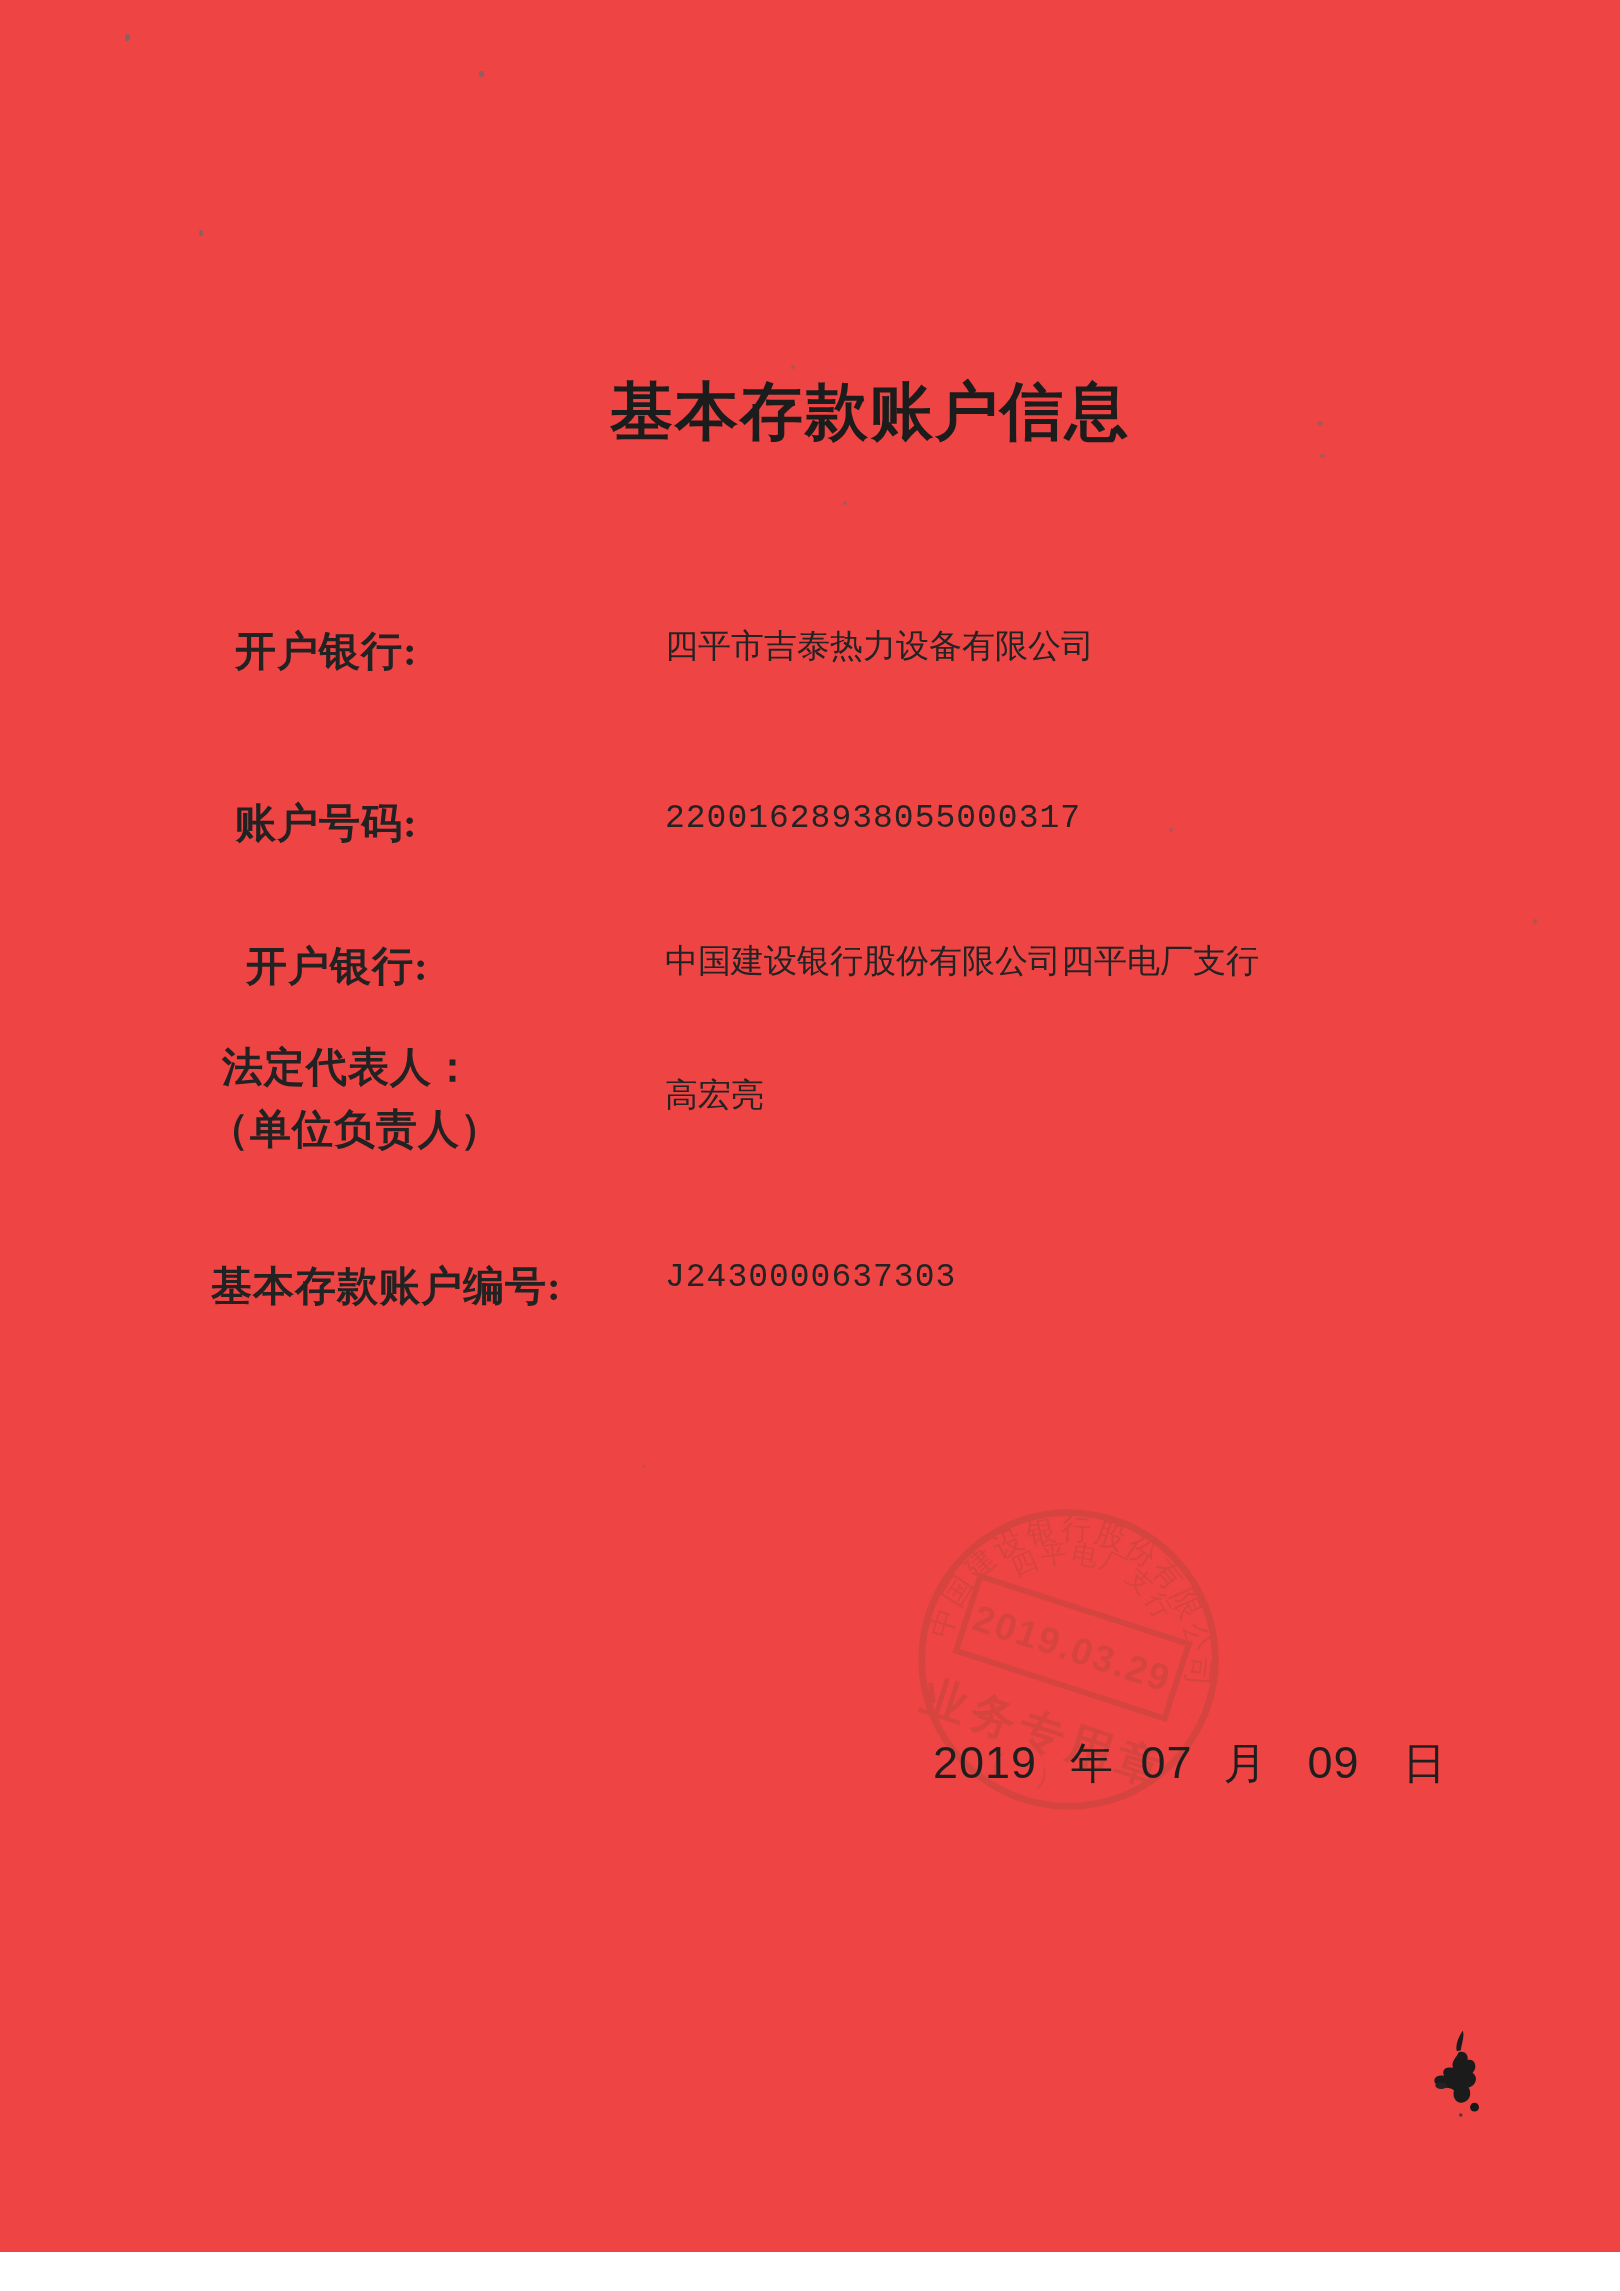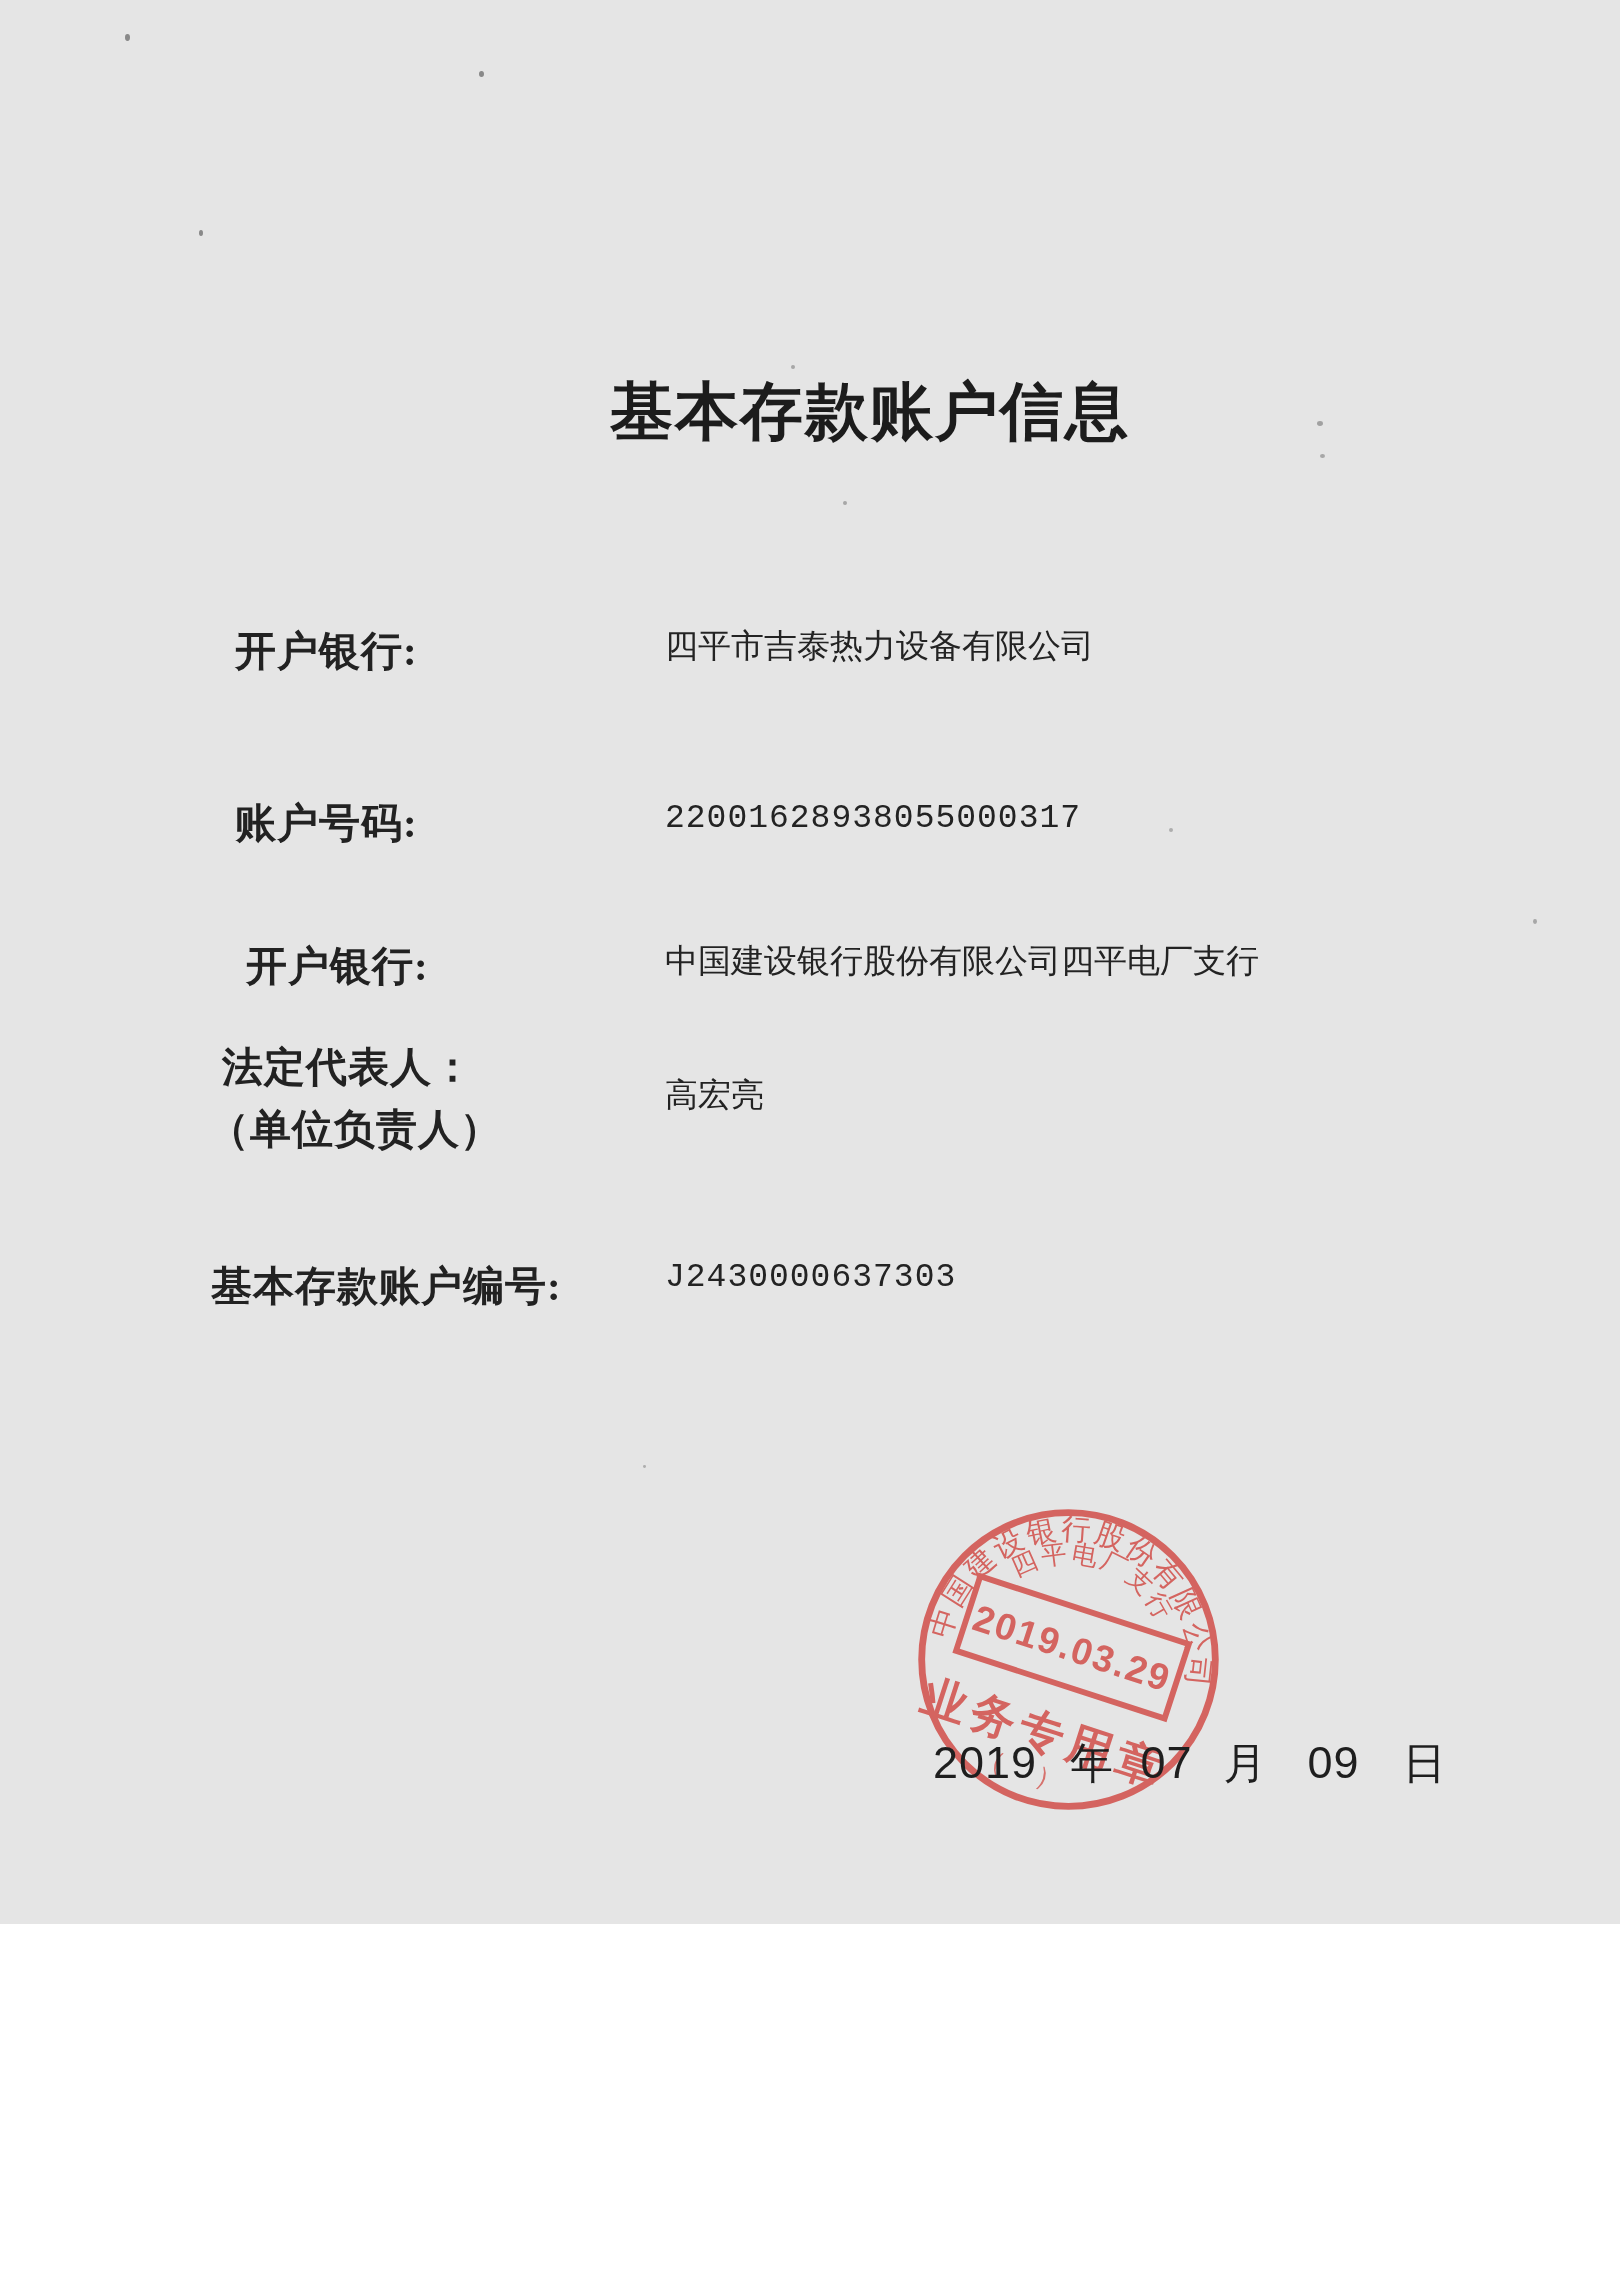--- a/index.html
+++ b/index.html
@@ -1,19 +1,19 @@
 <!DOCTYPE html>
 <html><head>
 <meta charset="utf-8">
 <style>
   html,body{margin:0;padding:0;background:#ffffff;}
   .page{
     position:relative;
-    width:1620px;height:1924px;
-    background:#e5e5e5;
+    width:1620px;height:2252px;
+    background:#ef4444;
     font-family:"Liberation Serif","DejaVu Serif",serif;
     color:#242424;
     overflow:hidden;
     text-align:center;
   }
   .title{
     position:absolute;left:610px;top:369px;
     font-size:63px;font-weight:700;letter-spacing:2px;
     color:#1c1c1c;white-space:nowrap;
   }

